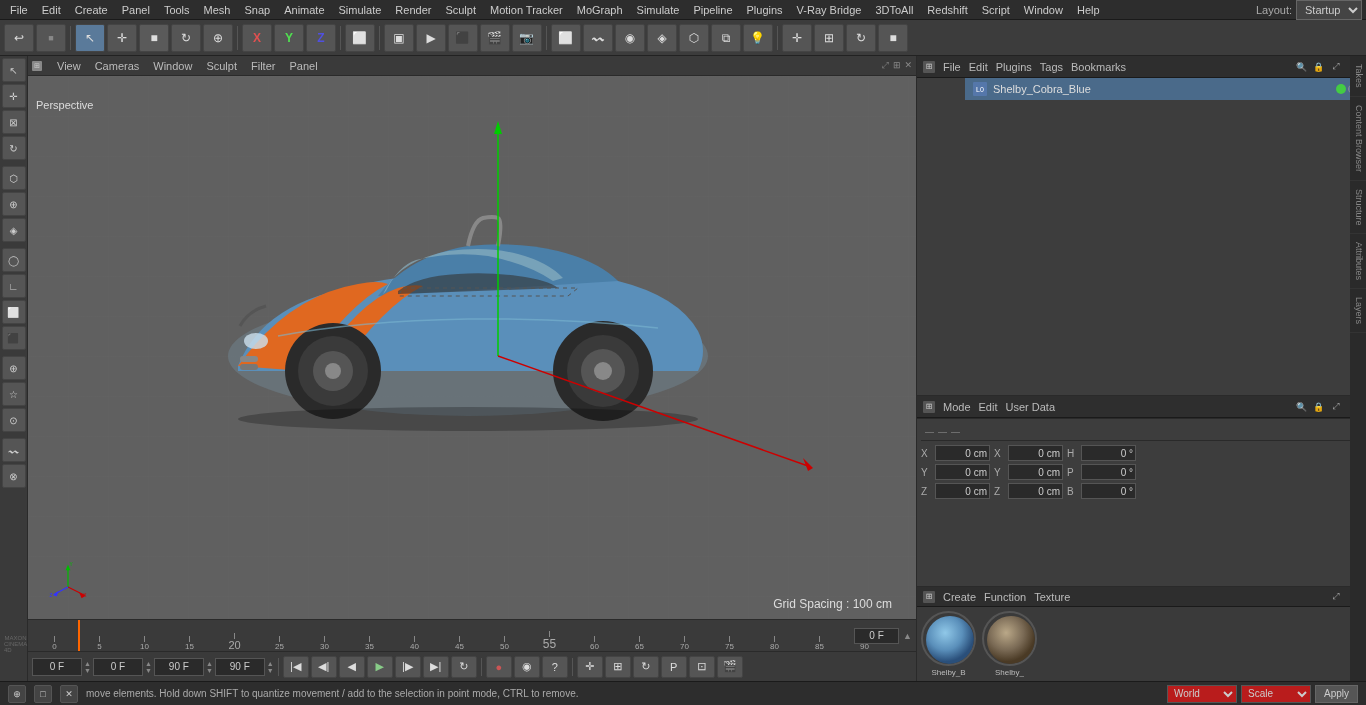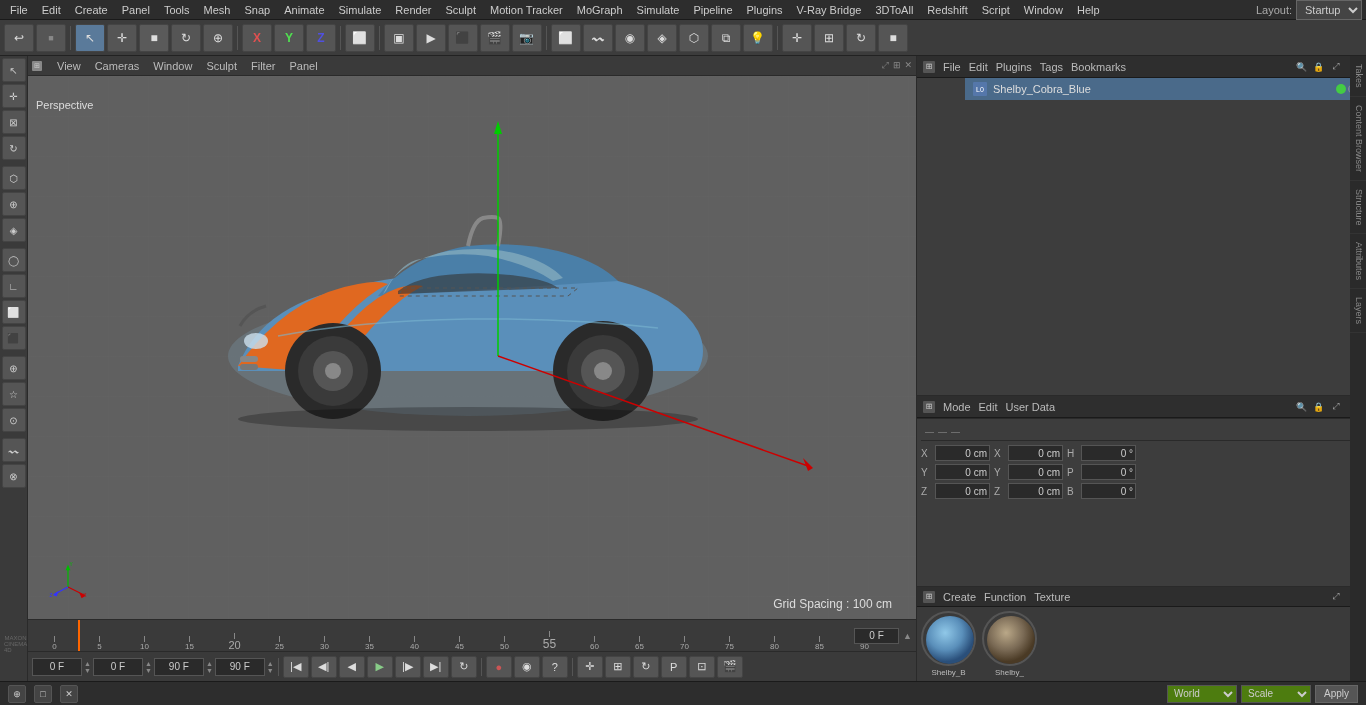--- a/index.html
+++ b/index.html
@@ -461,21 +461,21 @@
     }
 
     
     #bottom-coord-bar {
       display: flex;
       align-items: center;
       gap: 4px;
       margin-left: auto;
     }
     .bottom-dropdown {
-      background: #4d7c0f;
+      background: #b91c1c;
       border: 1px solid #555;
       color: #ccc;
       font-size: 10px;
       height: 18px;
       padding: 0 2px;
       width: 70px;
     }
     .apply-btn {
       background: #555;
       border: 1px solid #666;
@@ -1025,20 +1025,21 @@
       <div class="vert-tab">Attributes</div>
       <div class="vert-tab">Layers</div>
     </div>
   </div>
 </div>
 
 <div id="status-bar">
   <div class="status-icon-btn">⊕</div>
   <div class="status-icon-btn">□</div>
   <div class="status-icon-btn">✕</div>
+  <div id="status-text">move elements. Hold down SHIFT to quantize movement / add to the selection in point mode, CTRL to remove.</div>
 
   <div id="bottom-coord-bar">
     <select class="bottom-dropdown">
       <option>World</option>
       <option>Object</option>
       <option>Camera</option>
     </select>
     <select class="bottom-dropdown">
       <option>Scale</option>
       <option>Move</option>

